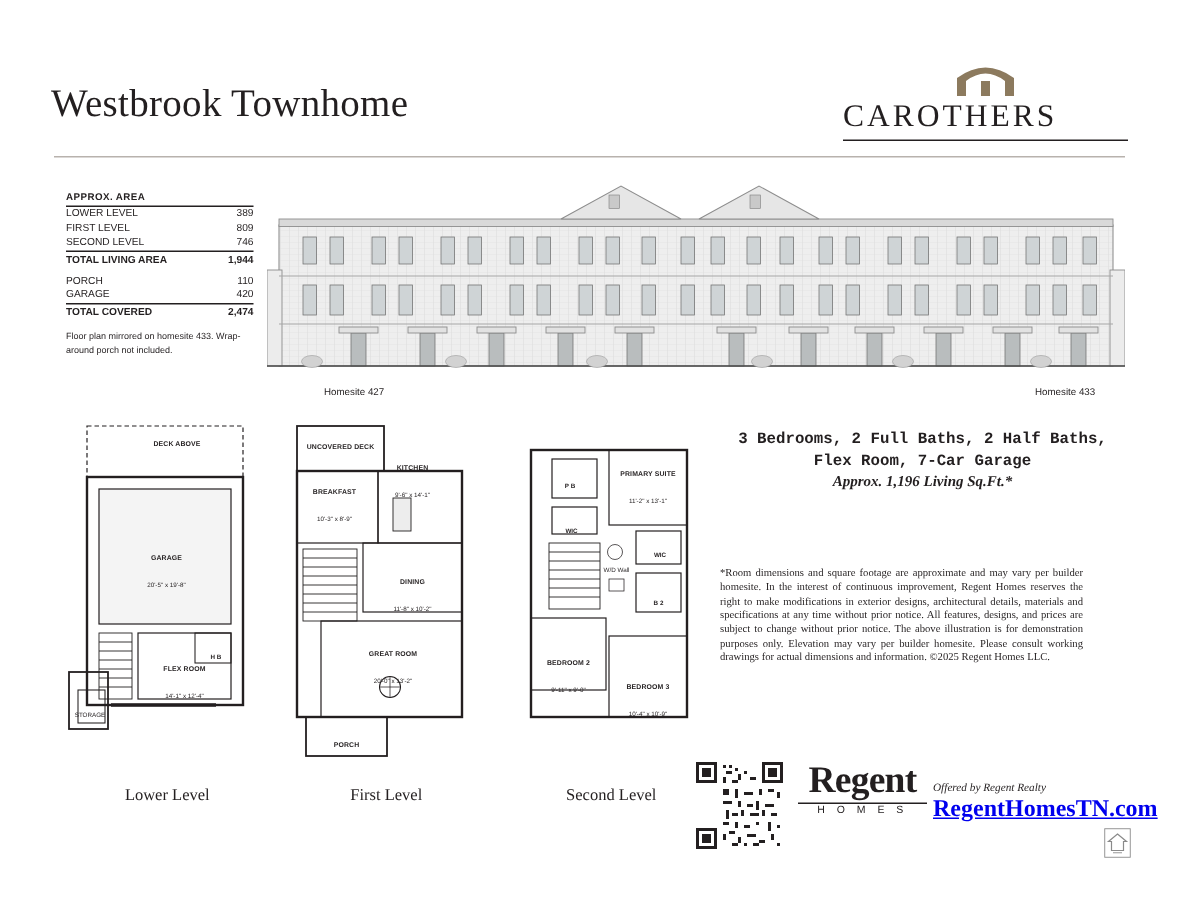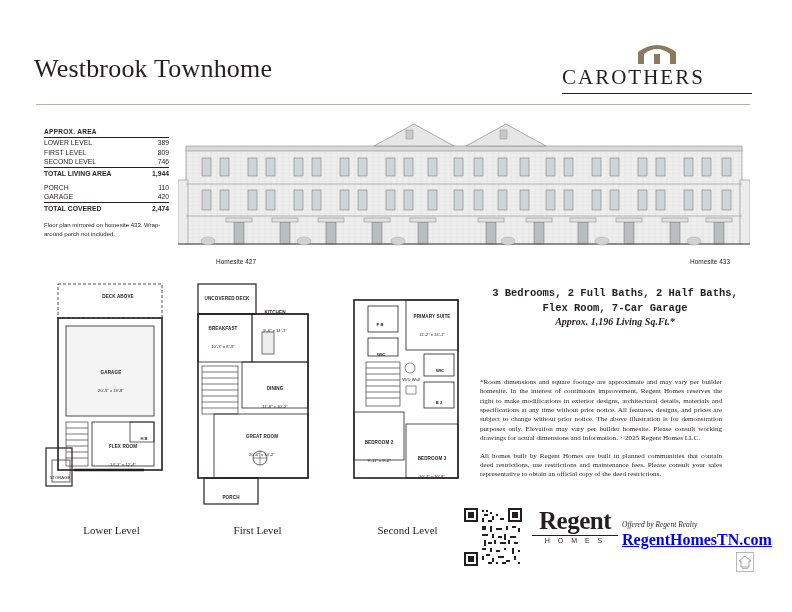--- a/index.html
+++ b/index.html
@@ -475,21 +475,20 @@
   </div>
   <div class="plan-caption cap-second">Second Level</div>
 
   <div class="spec-head">
     <span>3 Bedrooms, 2 Full Baths, 2 Half Baths,</span><br>
     <span>Flex Room, 7-Car Garage</span>
   </div>
   <div class="spec-sub">Approx.  1,196 Living Sq.Ft.*</div>
   <div class="disclaimer">
     <p>*Room dimensions and square footage are approximate and may vary per builder homesite. In the interest of continuous improvement, Regent Homes reserves the right to make modifications in exterior designs, architectural details, materials and specifications at any time without prior notice. All features, designs, and prices are subject to change without prior notice. The above illustration is for demonstration purposes only. Elevation may vary per builder homesite. Please consult working drawings for actual dimensions and information. ©2025 Regent Homes LLC.</p>
-    <p>All homes built by Regent Homes are built in planned communities that contain deed restrictions, use restrictions and maintenance fees. Please consult your sales representative to obtain an official copy of the deed restrictions.</p>
   </div>
 
   <div class="qr">
     <svg width="58" height="58" viewBox="0 0 29 29" shape-rendering="crispEdges">
       <rect width="29" height="29" fill="#fff"></rect>
       <g fill="#231f20">
         <rect x="0" y="0" width="7" height="1"></rect>
           <rect x="0" y="0" width="1" height="7"></rect>
         <rect x="6" y="0" width="1" height="7"></rect>
           <rect x="0" y="6" width="7" height="1"></rect>

